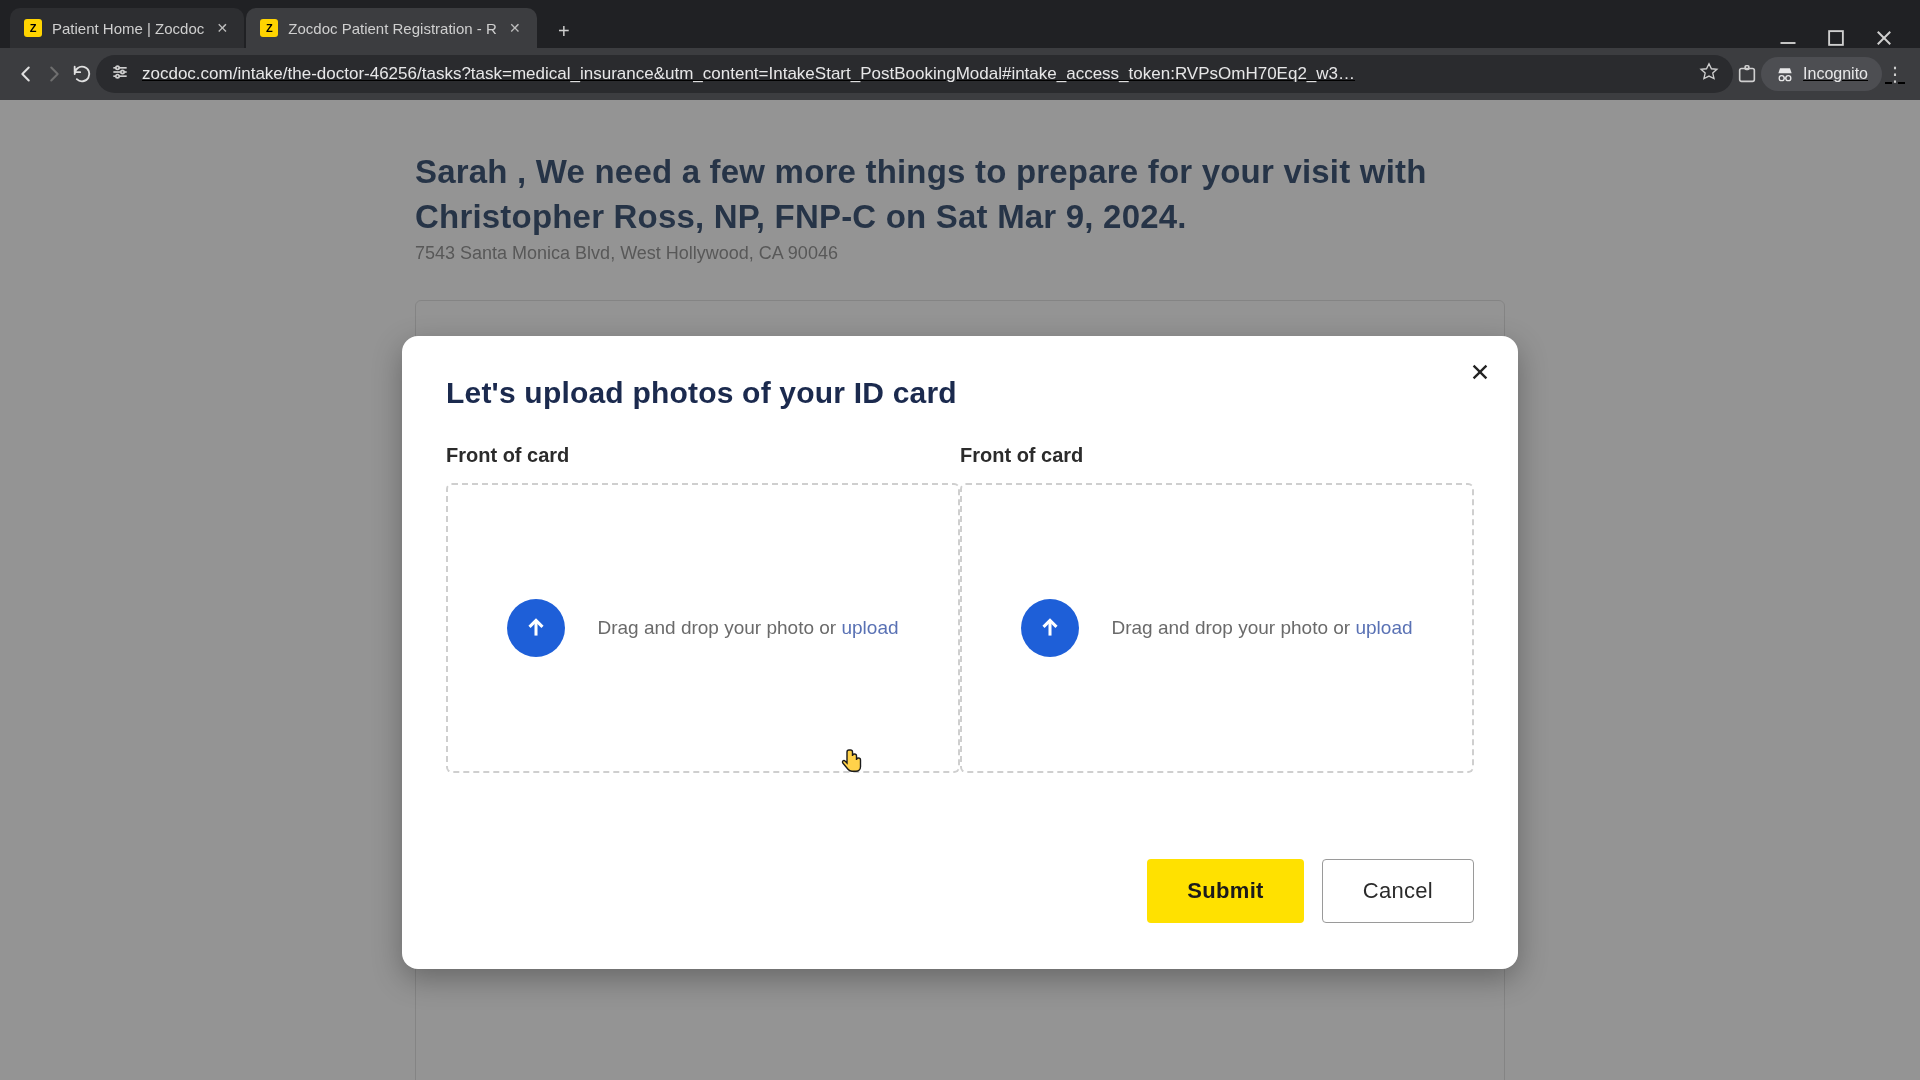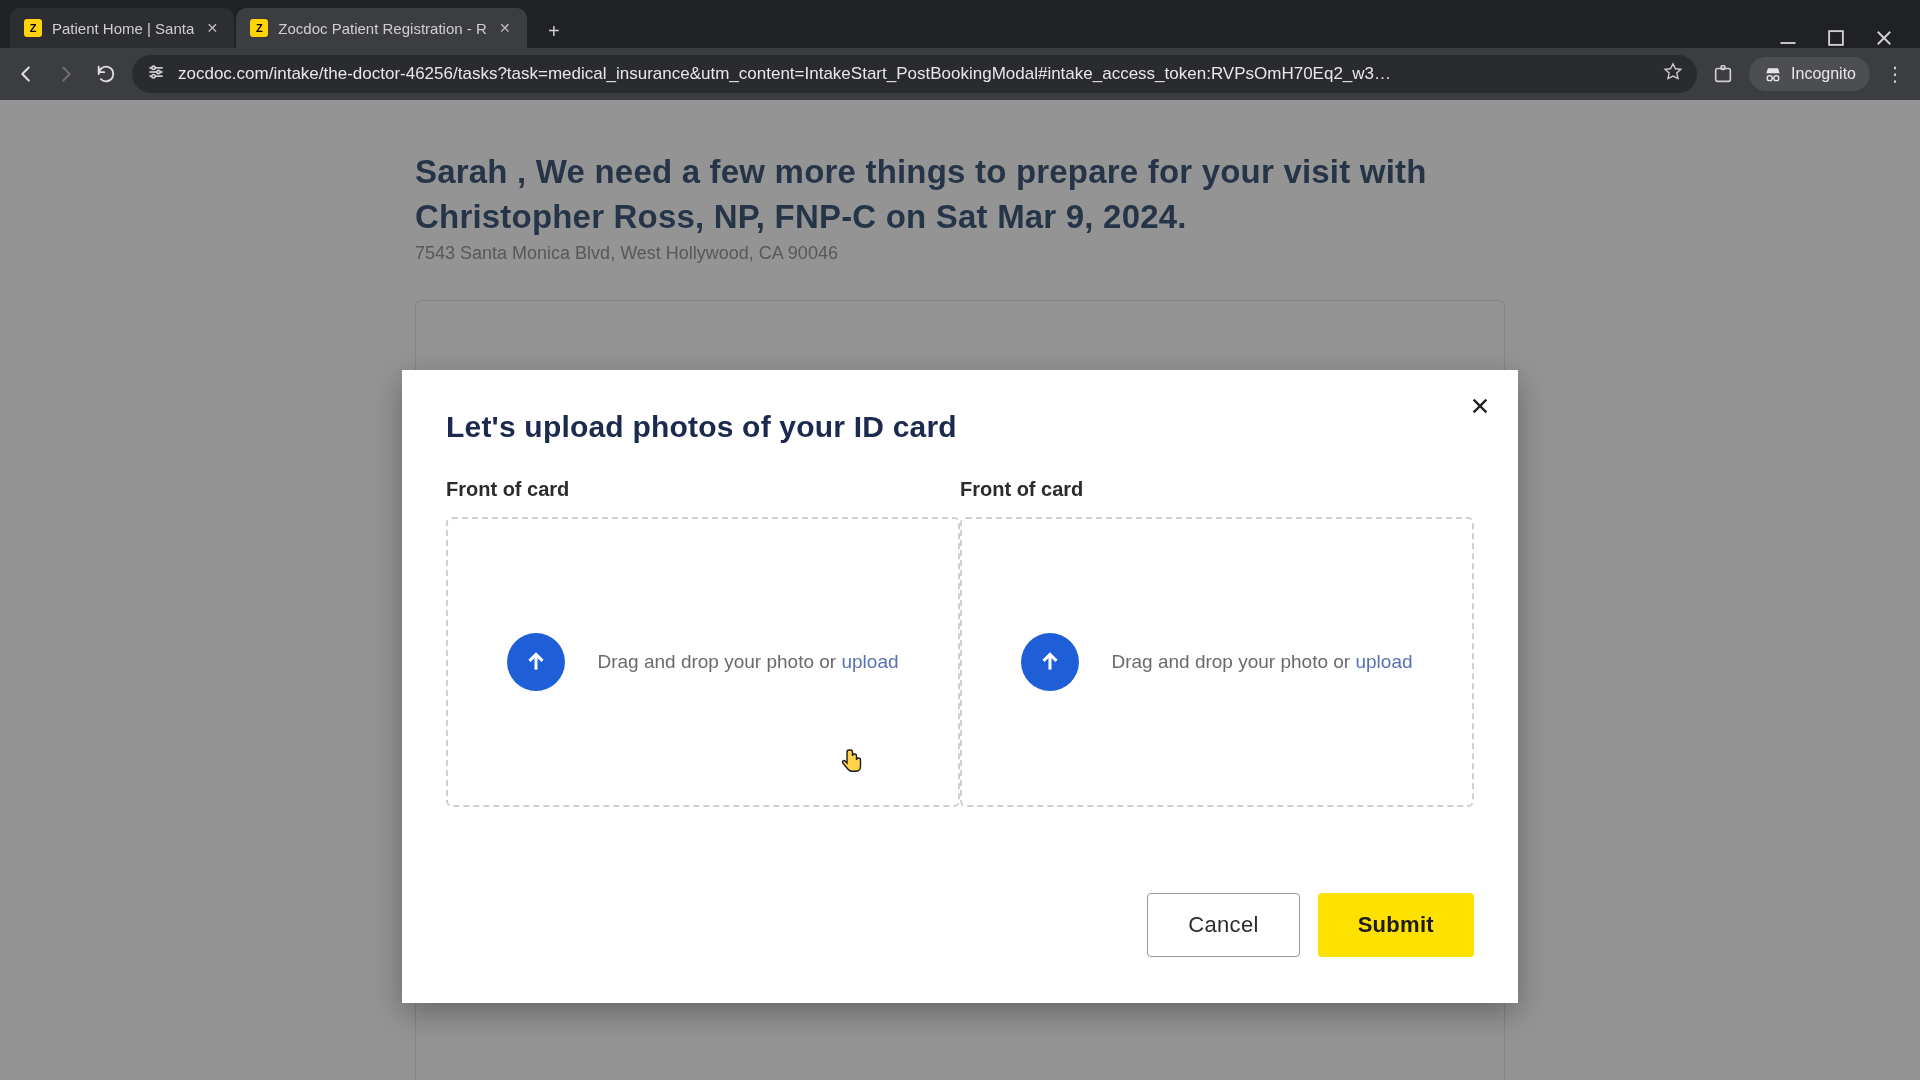--- a/index.html
+++ b/index.html
@@ -12,41 +12,41 @@
   .tab.inactive { background:#2d2e31; margin-right:2px; }
   .tab.active { background:#3c3d40; }
   .tab .favicon { width:18px; height:18px; background:#ffd400; border-radius:3px; display:flex; align-items:center; justify-content:center; font-size:11px; font-weight:700; color:#000; }
   .tab .title { white-space:nowrap; overflow:hidden; text-overflow:ellipsis; flex:1; }
   .tab .close-x { width:16px; height:16px; display:flex; align-items:center; justify-content:center; font-size:14px; color:#bdbdbd; }
   .newtab-btn { width:34px; height:34px; border-radius:50%; color:#cfcfcf; font-size:20px; display:flex; align-items:center; justify-content:center; margin-left:10px; cursor:pointer; }
   .win-controls { margin-left:auto; display:flex; gap:28px; padding-right:16px; color:#cfcfcf; }
   .win-btn { width:20px; height:20px; display:flex; align-items:center; justify-content:center; cursor:pointer; font-size:16px; }
 
   
-  .toolbar { display:flex; align-items:center; height:52px; background:#3c3d40; padding:0 12px; gap:12px; }
+  .toolbar { display:flex; align-items:center; height:52px; background:#3c3d40; padding:0 12px; gap:0;text-decoration:underline; }
   .nav-ico { width:28px; height:28px; display:flex; align-items:center; justify-content:center; color:#bfbfbf; cursor:pointer; }
   .nav-ico.disabled { color:#6f6f6f; cursor:default; }
   .omnibox { flex:1; height:38px; background:#2a2b2e; border-radius:20px; display:flex; align-items:center; padding:0 14px; gap:12px; color:#e7e7e8; font-size:17px; }
   .omnibox .url { flex:1; white-space:nowrap; overflow:hidden; text-overflow:ellipsis; }
   .incognito-chip { display:flex; align-items:center; gap:8px; background:#4d4e52; color:#e7e7e8; height:34px; padding:0 14px; border-radius:18px; font-size:16px; cursor:pointer;justify-content:space-between; }
   .kebab { width:26px; height:26px; display:flex; align-items:center; justify-content:center; color:#cfcfcf; cursor:pointer; font-size:20px; }
 
   
   .viewport { position:relative; height:1048px; background:#fff; }
   .page-content { padding:50px 0 0 0; }
   .page-inner { width:1090px; margin:0 auto; }
   .page-headline { font-size:33px; font-weight:700; color:#0d2a54; line-height:1.35; letter-spacing:0.2px; }
   .page-addr { margin-top:4px; font-size:18px; color:#7a7a7a; }
 
   .background-card { width:1090px; height:820px; margin:36px auto 0; border:1px solid #dcdcdc; border-radius:6px; }
 
   .scrim { position:absolute; inset:0; background:rgba(60,60,60,0.55); }
 
   
-  .modal { position:absolute; left:50%; transform:translateX(-50%); top:270px; width:1116px; background:#fff; border-radius:0; box-shadow:0 10px 30px rgba(0,0,0,0.3); padding:34px 44px 46px 44px; }
+  .modal { position:absolute; left:50%; transform:translateX(-50%); top:236px; width:1116px; background:#fff; border-radius:16px; box-shadow:0 10px 30px rgba(0,0,0,0.3); padding:34px 44px 46px 44px; }
   .modal-close { position:absolute; top:20px; right:22px; width:32px; height:32px; display:flex; align-items:center; justify-content:center; cursor:pointer; }
   .modal-close svg { width:22px; height:22px; stroke:#222; stroke-width:2.5; }
   .modal-title { font-size:30px; font-weight:700; color:#1b2a4e; letter-spacing:0.2px; margin-top:6px; }
 
   .upload-row { display:flex; margin-top:34px; }
   .upload-col { flex:1; }
   .col-label { font-size:20px; font-weight:600; color:#2b2b2b; margin-bottom:16px; }
   .dropzone { height:290px; border:2px dashed #cfcfcf; border-radius:6px; display:flex; flex-direction:row; align-items:center; justify-content:center; gap:32px; cursor:pointer; }
   .upload-badge { width:58px; height:58px; border-radius:50%; background:#1e5fd8; display:flex; align-items:center; justify-content:center; }
   .upload-badge svg { width:26px; height:26px; stroke:#fff; stroke-width:2.8; fill:none; }
@@ -61,21 +61,21 @@
   
   .cursor { position:absolute; left:840px; top:648px; width:24px; height:30px; pointer-events:none; }
   .cursor svg { width:24px; height:30px; }
 </style>
 </head>
 <body>
 
 <div class="tabbar">
   <div class="tab inactive">
     <span class="favicon">Z</span>
-    <span class="title">Patient Home | Santa</span>
+    <span class="title">Patient Home | Zocdoc</span>
     <span class="close-x">✕</span>
   </div>
   <div class="tab active">
     <span class="favicon">Z</span>
     <span class="title">Zocdoc Patient Registration - R</span>
     <span class="close-x">✕</span>
   </div>
   <div class="newtab-btn">+</div>
   <div class="win-controls">
     <div class="win-btn">
@@ -194,22 +194,22 @@
               </svg>
           </div>
           <div class="drop-text">
             <span>Drag and drop your photo or </span><span class="upload-link">upload</span>
           </div>
         </div>
       </div>
     </div>
 
     <div class="modal-actions">
+      <div class="btn btn-submit">Submit</div>
       <div class="btn btn-cancel">Cancel</div>
-      <div class="btn btn-submit">Submit</div>
     </div>
   </div>
 
   <div class="cursor">
     <svg viewBox="0 0 24 30">
         <path d="M9 2c-1 0-2 .8-2 2v11l-2-2c-1-1-2.5-.3-2.5 1 0 .4.2.9.5 1.2l5 6c1 1.2 2.5 2 4 2h4c2.5 0 4.5-2 4.5-4.5V12c0-1-.8-2-2-2s-2 1-2 2V8c0-1-.8-2-2-2s-2 1-2 2V4c0-1.2-1-2-2-2z" fill="#ffd24a" stroke="#1b1b1b" stroke-width="1.4"></path>
       </svg>
   </div>
 </div>
 

